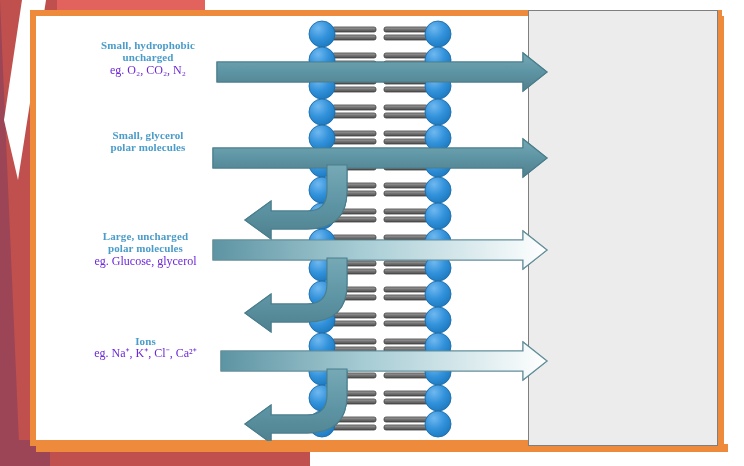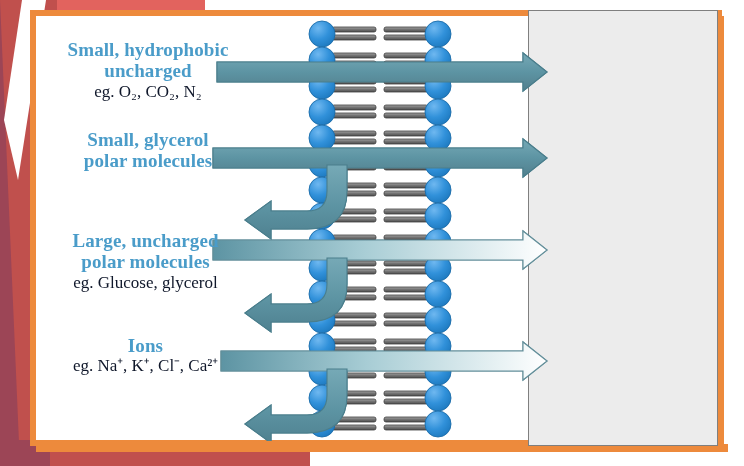--- a/index.html
+++ b/index.html
@@ -24,22 +24,22 @@
   .deco-maroon-bottomband{position:absolute;left:0;top:440px;width:70px;height:26px;background:#9c4556;}
 
   
   .frame{position:absolute;left:30px;top:10px;width:692px;height:436px;
      border:6px solid #ed8a3c;background:#ffffff;box-sizing:border-box;}
   .frame-shadow{position:absolute;left:36px;top:444px;width:692px;height:8px;background:#ed8a3c;}
   .frame-shadow-r{position:absolute;left:716px;top:16px;width:8px;height:436px;background:#ed8a3c;}
 
   
   .label{position:absolute;text-align:center;line-height:1.12;}
-  .label .hd{color:#4a9cc9;font-weight:bold;font-size:19px;letter-spacing:.1px;}
-  .label .eg{color:#0f172a;font-size:17px;}
+  .label .hd{color:#4a9cc9;font-weight:bold;font-size:11px;letter-spacing:.1px;}
+  .label .eg{color:#6d28d9;font-size:12px;}
 </style>
 </head>
 <body>
 
 <div id="slide">
 
   <div class="deco-maroon"></div>
   <div class="deco-red-wedge"></div>
   <div class="deco-lightred-top"></div>
   <div class="deco-white-wedge"></div>

